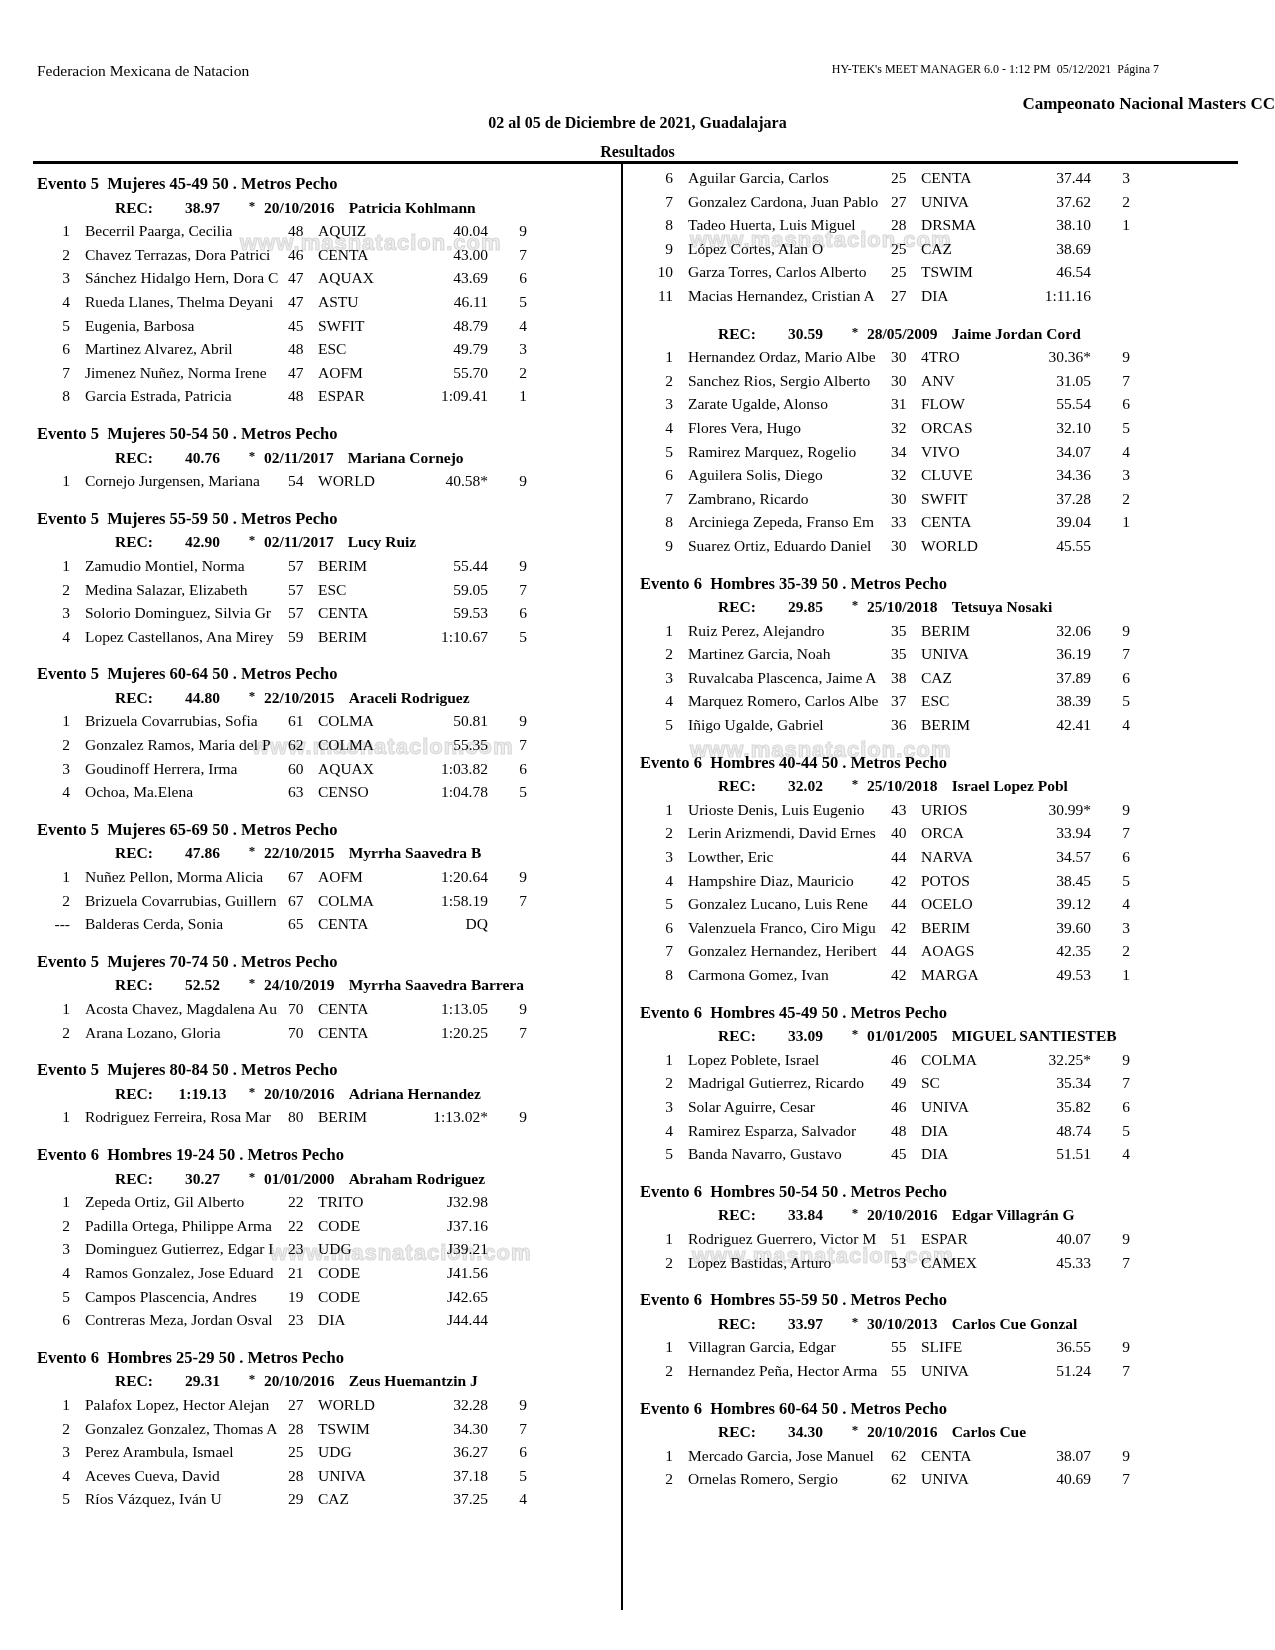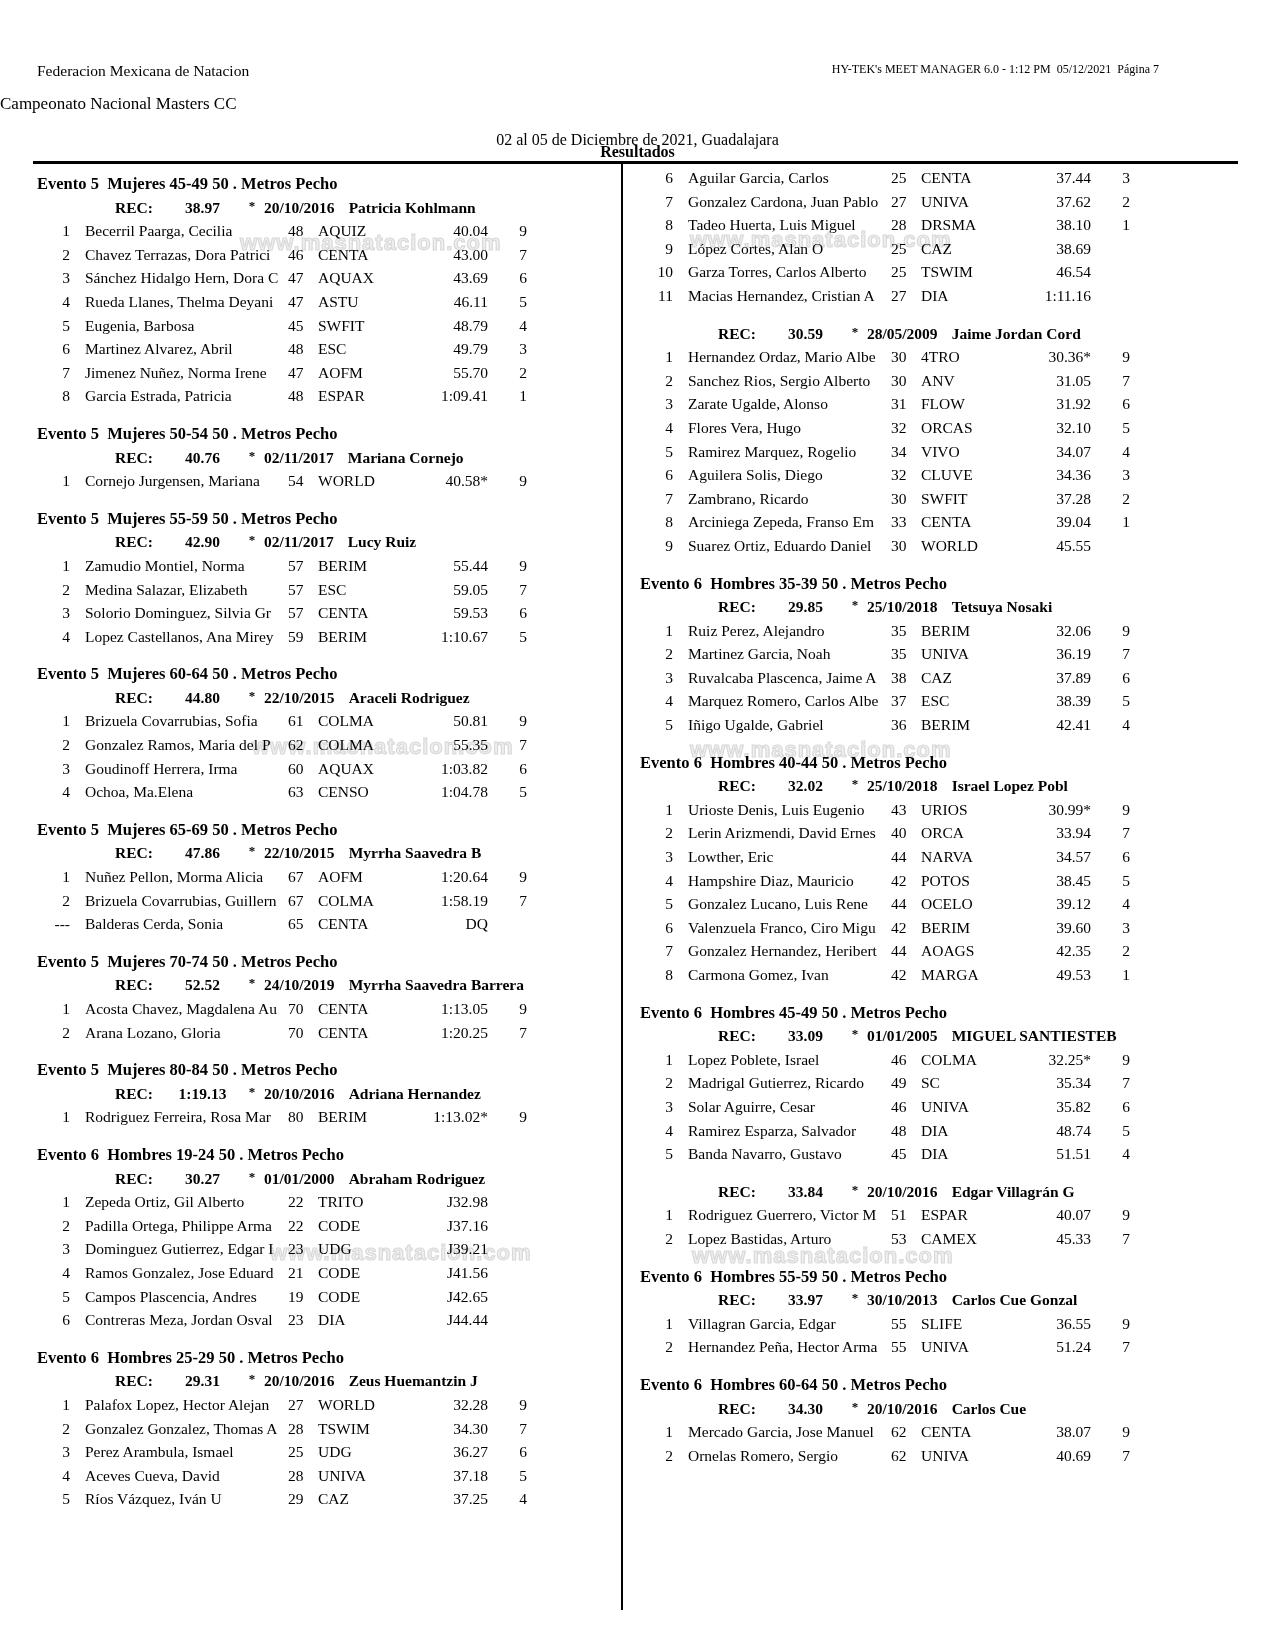--- a/index.html
+++ b/index.html
@@ -8,22 +8,22 @@
     width:1275px;height:1650px;
     margin:0 auto;
     background:#ffffff;
     font-family:"Liberation Serif", serif;
     color:#000;
     overflow:hidden;
   }
   
   .hdr-org{position:absolute;left:37px;top:62px;font-size:15.5px;}
   .hdr-meta{position:absolute;right:116px;top:62px;font-size:12px;white-space:pre;}
-  .hdr-title{position:absolute;left:0;top:94px;width:1275px;text-align:left;font-size:17px;font-weight:normal;}
-  .hdr-subtitle{position:absolute;left:0;top:131px;width:1275px;text-align:center;font-size:16px;font-weight:normal;}
+  .hdr-title{position:absolute;left:0;top:94px;width:1275px;text-align:right;font-size:17px;font-weight:bold;}
+  .hdr-subtitle{position:absolute;left:0;top:114px;width:1275px;text-align:center;font-size:16px;font-weight:bold;}
   .hdr-results{position:absolute;left:0;top:143px;width:1275px;text-align:center;font-size:16px;font-weight:bold;}
   .hdr-rule{position:absolute;left:33px;top:161px;width:1205px;height:3px;background:#000;}
   .col-divider{position:absolute;left:621px;top:164px;width:2px;height:1446px;background:#000;}
 
   
   .wm{
     position:absolute;
     font-family:"Liberation Sans", sans-serif;
     font-size:22px;font-weight:bold;letter-spacing:1px;
     color:#efefef;-webkit-text-stroke:1.2px #d9d9d9;
@@ -520,21 +520,21 @@
           <span class="age">30</span>
           <span class="team">ANV</span>
           <span class="time">31.05</span>
           <span class="pts">7</span>
         </div>
         <div class="row">
           <span class="place">3</span>
           <span class="name">Zarate Ugalde, Alonso</span>
           <span class="age">31</span>
           <span class="team">FLOW</span>
-          <span class="time">31.92</span>
+          <span class="time">55.54</span>
           <span class="pts">6</span>
         </div>
         <div class="row">
           <span class="place">4</span>
           <span class="name">Flores Vera, Hugo</span>
           <span class="age">32</span>
           <span class="team">ORCAS</span>
           <span class="time">32.10</span>
           <span class="pts">5</span>
         </div>
@@ -747,20 +747,21 @@
         <div class="row">
           <span class="place">5</span>
           <span class="name">Banda Navarro, Gustavo</span>
           <span class="age">45</span>
           <span class="team">DIA</span>
           <span class="time">51.51</span>
           <span class="pts">4</span>
         </div>
       </section>
       <section class="event">
+        <div class="event-title">Evento 6  Hombres 50-54 50 . Metros Pecho</div>
         <div class="rec-line">
           <span class="rec-label">REC:</span>
           <span class="rec-time">33.84</span>
           <span class="rec-star">*</span>
           <span class="rec-date">20/10/2016</span>
           <span class="rec-holder">Edgar Villagrán G</span>
         </div>
         <div class="row">
           <span class="place">1</span>
           <span class="name">Rodriguez Guerrero, Victor M</span>

